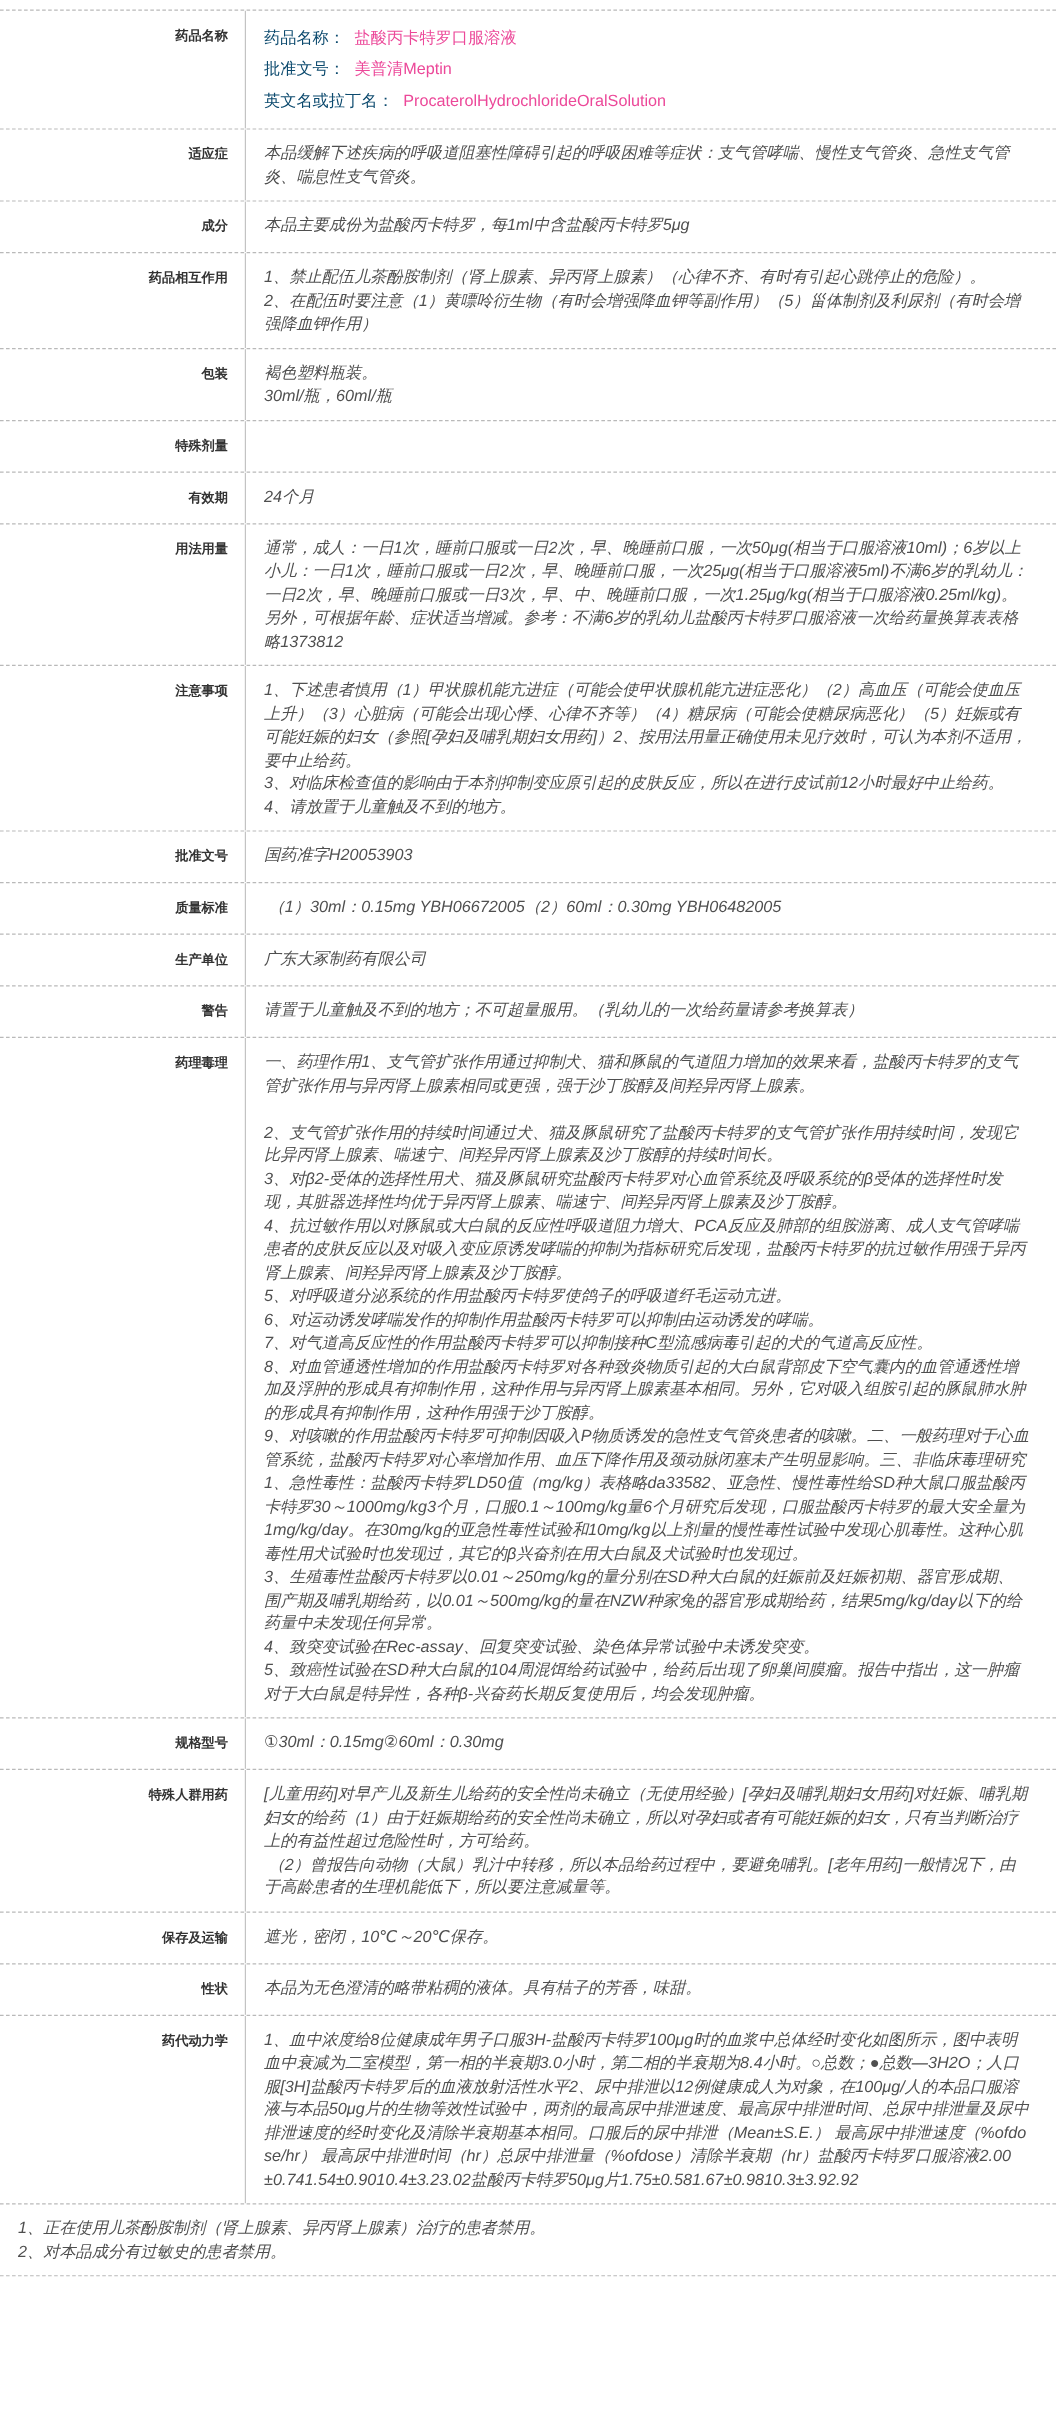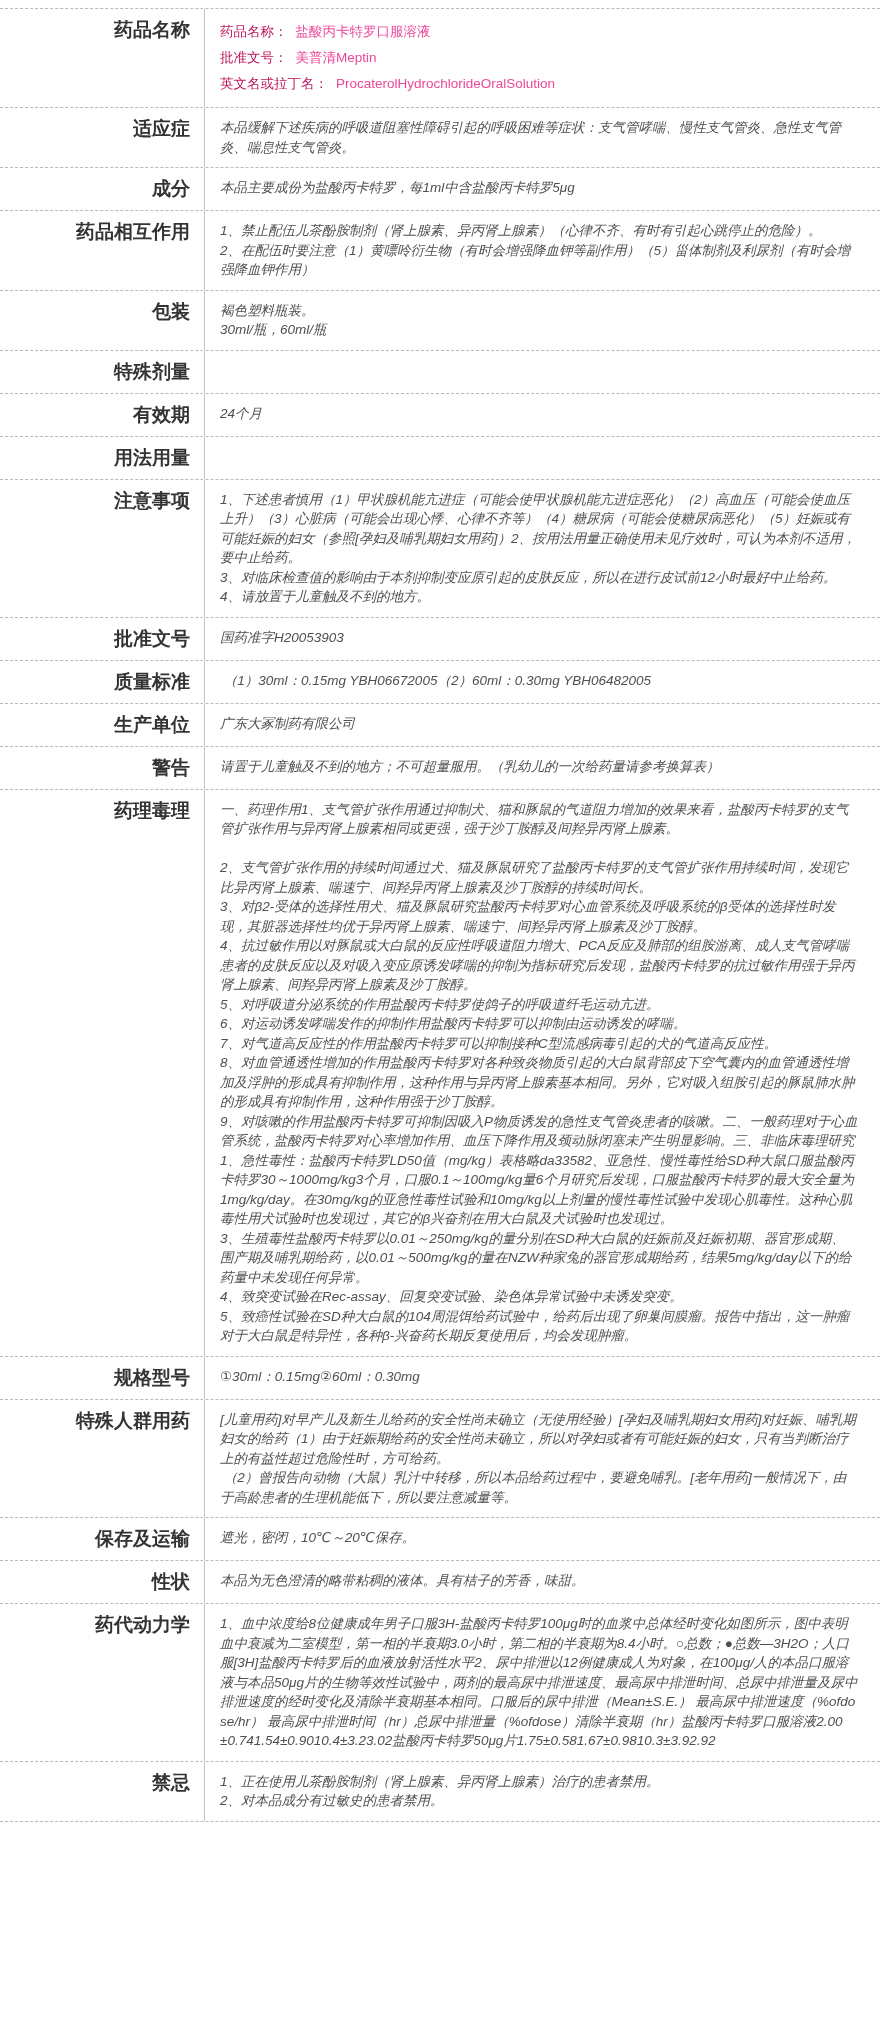--- a/index.html
+++ b/index.html
@@ -21,21 +21,21 @@
     display: flex;
     align-items: stretch;
     border-bottom: 1px dashed #b9b9b9;
   }
   .label-cell {
     width: 205px;
     flex: 0 0 205px;
     box-sizing: border-box;
     padding: 11px 14px 11px 4px;
     text-align: right;
-    font-size: 19px;
+    font-size: 11px;
     font-weight: bold;
     color: #333333;
     line-height: 20px;
     border-right: 1px solid #c3c3c3;
   }
   .content-cell {
     flex: 1 1 auto;
     box-sizing: border-box;
     padding: 10px 22px 10px 15px;
     font-size: 13.5px;
@@ -50,21 +50,21 @@
   }
   .para.blank {
     height: 19.5px;
   }
   .field-line {
     line-height: 26px;
     white-space: pre-wrap;
     word-break: break-all;
   }
   .field-key {
-    color: #be185d;
+    color: #0c4a6e;
     margin-right: 8px;
   }
   .field-value {
     color: #ec4899;
   }
 </style>
 </head>
 <body>
 
 <div class="page">
@@ -107,20 +107,23 @@
         <div class="label-cell">特殊剂量</div>
       </div>
       <div class="row">
         <div class="label-cell">有效期</div>
         <div class="content-cell">
           <p class="para">24个月</p>
         </div>
       </div>
       <div class="row">
         <div class="label-cell">用法用量</div>
+        <div class="content-cell">
+          <p class="para">通常，成人：一日1次，睡前口服或一日2次，早、晚睡前口服，一次50μg(相当于口服溶液10ml)；6岁以上小儿：一日1次，睡前口服或一日2次，早、晚睡前口服，一次25μg(相当于口服溶液5ml)不满6岁的乳幼儿：一日2次，早、晚睡前口服或一日3次，早、中、晚睡前口服，一次1.25μg/kg(相当于口服溶液0.25ml/kg)。另外，可根据年龄、症状适当增减。参考：不满6岁的乳幼儿盐酸丙卡特罗口服溶液一次给药量换算表表格略1373812</p>
+        </div>
       </div>
       <div class="row">
         <div class="label-cell">注意事项</div>
         <div class="content-cell">
           <p class="para">1、下述患者慎用（1）甲状腺机能亢进症（可能会使甲状腺机能亢进症恶化）（2）高血压（可能会使血压上升）（3）心脏病（可能会出现心悸、心律不齐等）（4）糖尿病（可能会使糖尿病恶化）（5）妊娠或有可能妊娠的妇女（参照[孕妇及哺乳期妇女用药]）2、按用法用量正确使用未见疗效时，可认为本剂不适用，要中止给药。</p>
           <p class="para">3、对临床检查值的影响由于本剂抑制变应原引起的皮肤反应，所以在进行皮试前12小时最好中止给药。</p>
           <p class="para">4、请放置于儿童触及不到的地方。</p>
         </div>
       </div>
       <div class="row">
@@ -190,20 +193,19 @@
           <p class="para">本品为无色澄清的略带粘稠的液体。具有桔子的芳香，味甜。</p>
         </div>
       </div>
       <div class="row">
         <div class="label-cell">药代动力学</div>
         <div class="content-cell">
           <p class="para">1、血中浓度给8位健康成年男子口服3H-盐酸丙卡特罗100μg时的血浆中总体经时变化如图所示，图中表明血中衰减为二室模型，第一相的半衰期3.0小时，第二相的半衰期为8.4小时。○总数；●总数—3H2O；人口服[3H]盐酸丙卡特罗后的血液放射活性水平2、尿中排泄以12例健康成人为对象，在100μg/人的本品口服溶液与本品50μg片的生物等效性试验中，两剂的最高尿中排泄速度、最高尿中排泄时间、总尿中排泄量及尿中排泄速度的经时变化及清除半衰期基本相同。口服后的尿中排泄（Mean±S.E.） 最高尿中排泄速度（%ofdose/hr） 最高尿中排泄时间（hr）总尿中排泄量（%ofdose）清除半衰期（hr）盐酸丙卡特罗口服溶液2.00±0.741.54±0.9010.4±3.23.02盐酸丙卡特罗50μg片1.75±0.581.67±0.9810.3±3.92.92</p>
         </div>
       </div>
       <div class="row">
-        <div class="label-cell">禁忌</div>
         <div class="content-cell">
           <p class="para">1、正在使用儿茶酚胺制剂（肾上腺素、异丙肾上腺素）治疗的患者禁用。</p>
           <p class="para">2、对本品成分有过敏史的患者禁用。</p>
         </div>
       </div>
     </div>
 </div>
 
 </body></html>

